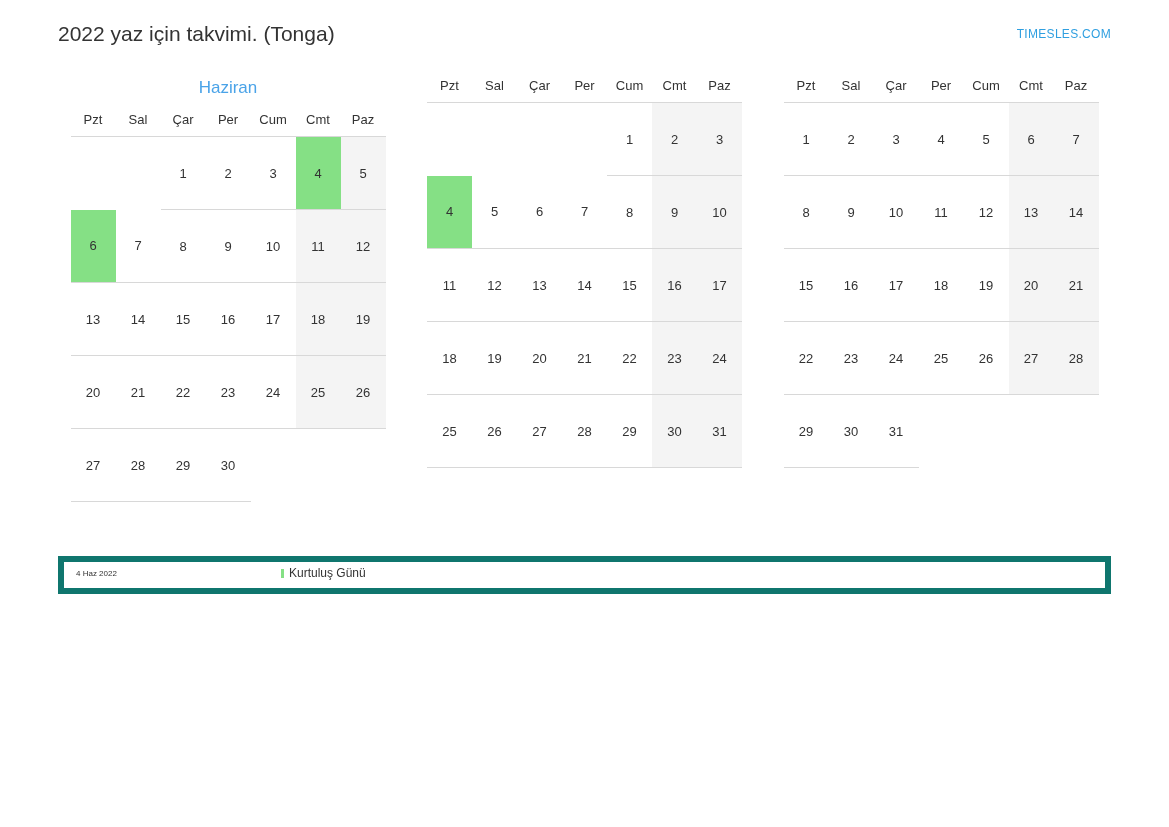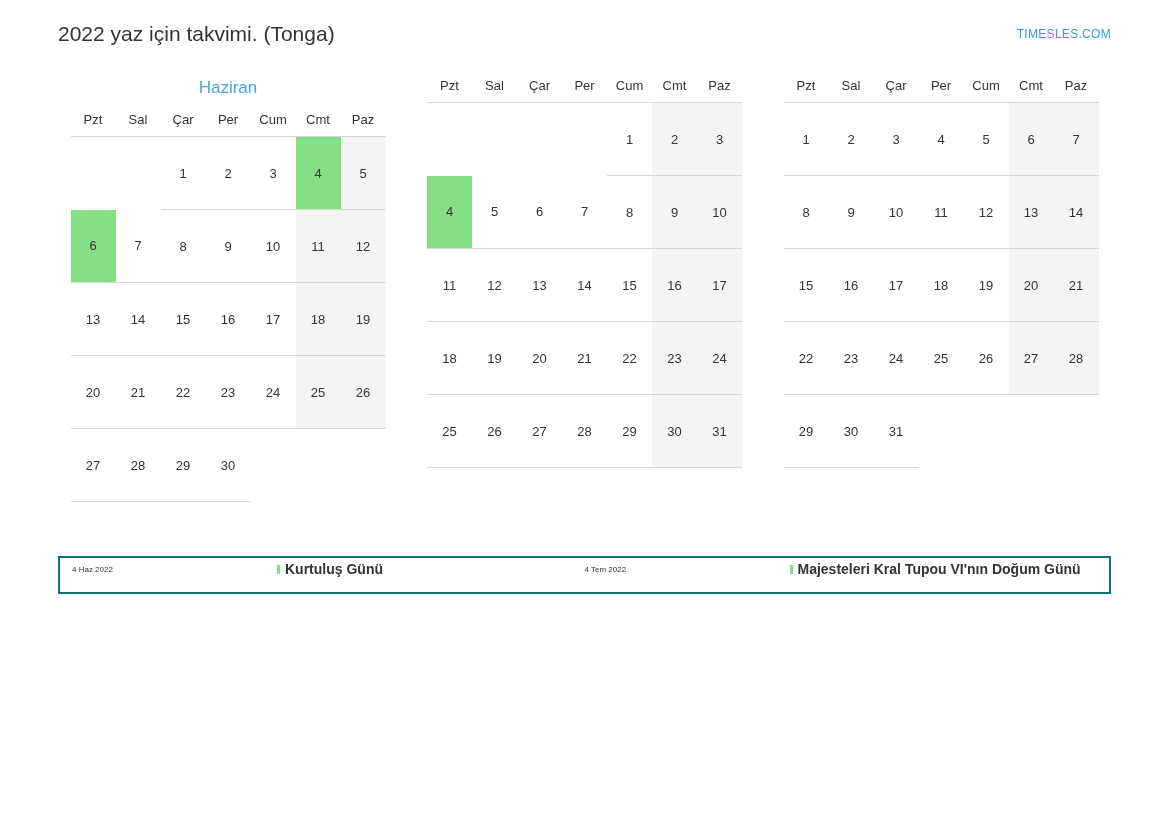--- a/index.html
+++ b/index.html
@@ -90,21 +90,21 @@
   }
   table.cal td.hol {
     background: #85e085;
   }
   .legend {
     position: absolute;
     left: 58px;
     top: 556px;
     width: 1053px;
     height: 38px;
-    border: 2px solid #0f766e;
+    border: 6px solid #0f766e;
     background: #ffffff;
   }
   .legend-inner {
     display: flex;
     width: 100%;
     height: 100%;
     padding: 5px 12px 0 12px;
   }
   .legend-col {
     width: 50%;
@@ -121,24 +121,23 @@
     color: #333333;
   }
   .legend-swatch {
     width: 3px;
     height: 9px;
     background: #85e085;
     margin-right: 5px;
     flex: 0 0 3px;
   }
   .legend-label {
-    font-size: 14px;
+    font-size: 12px;
     color: #333333;
     white-space: nowrap;
-    font-weight: bold;
   }
 </style>
 </head>
 <body>
 
 <div class="page">
 
   <div class="header">
     <div class="title">2022 yaz için takvimi. (Tonga)</div>
     <div class="brand">TIMESLES.COM</div>
@@ -336,23 +335,16 @@
 
   <div class="legend">
     <div class="legend-inner">
       <div class="legend-col">
           <div class="legend-row">
             <div class="legend-date">4 Haz 2022</div>
             <div class="legend-swatch" style="background: rgb(133, 224, 133);"></div>
             <div class="legend-label">Kurtuluş Günü</div>
           </div>
         </div>
-      <div class="legend-col">
-          <div class="legend-row">
-            <div class="legend-date">4 Tem 2022</div>
-            <div class="legend-swatch" style="background: rgb(133, 224, 133);"></div>
-            <div class="legend-label">Majesteleri Kral Tupou VI'nın Doğum Günü</div>
-          </div>
-        </div>
     </div>
   </div>
 
 </div>
 
 </body></html>

